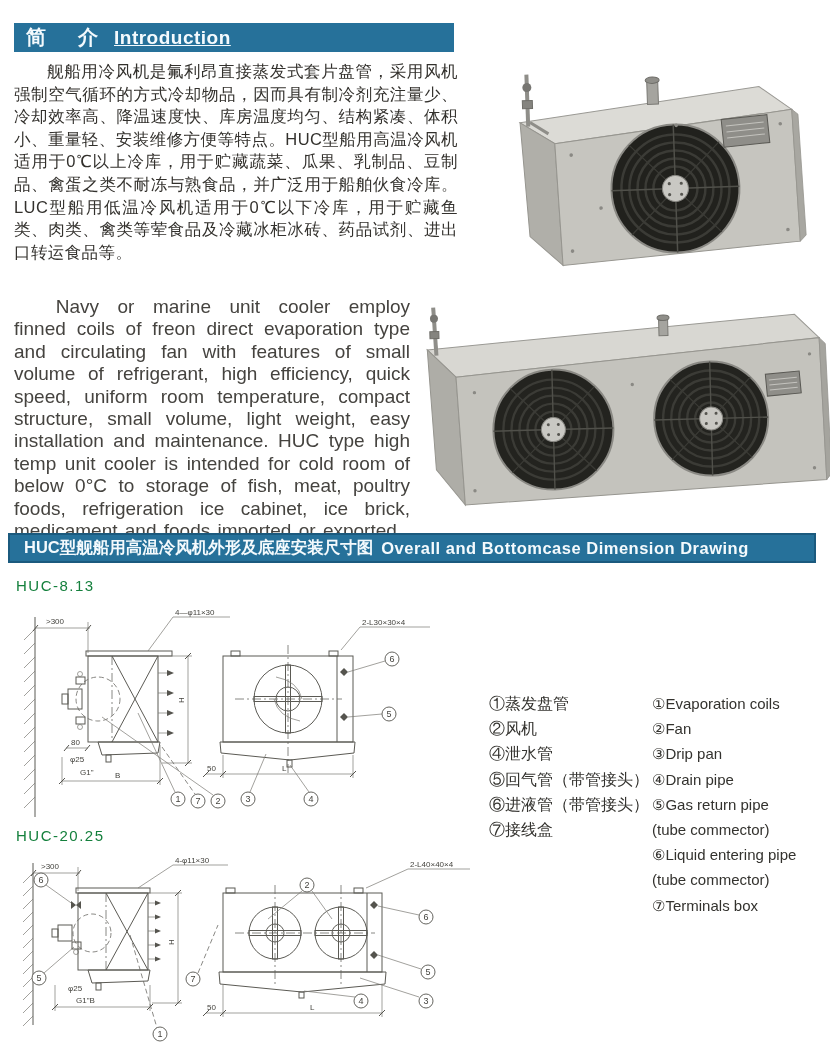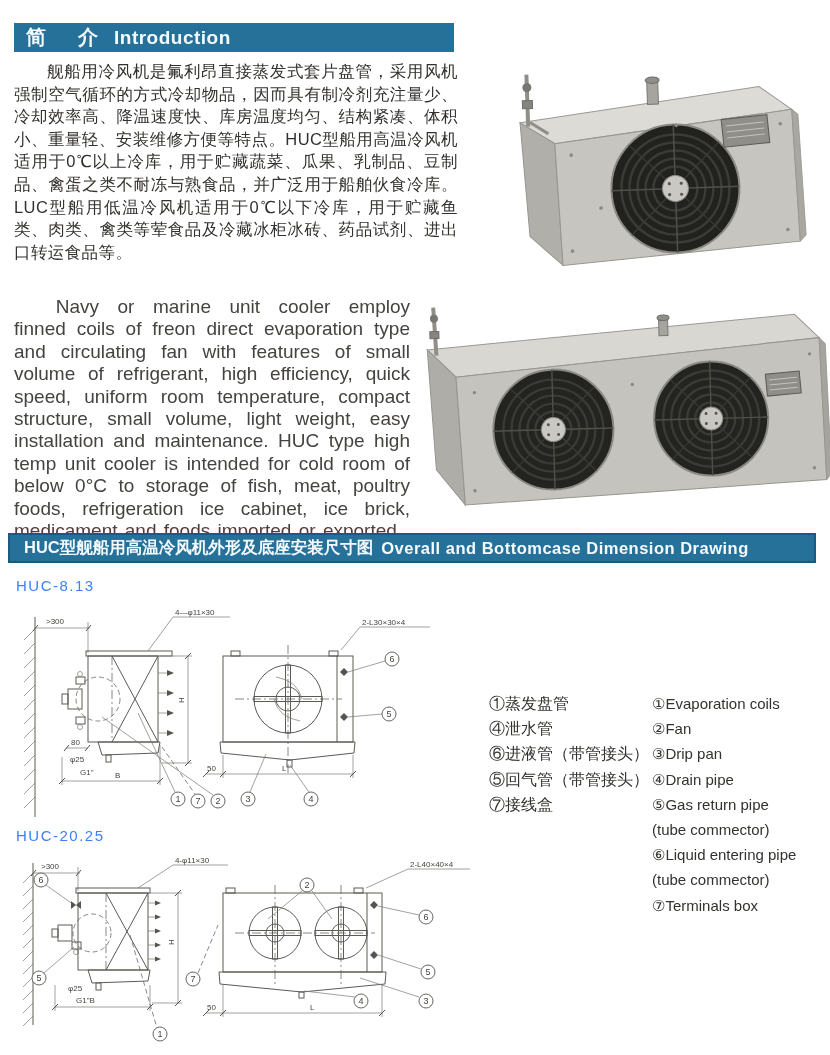--- a/index.html
+++ b/index.html
@@ -7,30 +7,30 @@
     position:relative; width:830px; height:1055px; background:#fff;
     font-family:"Liberation Sans", sans-serif; color:#2e2c29; overflow:hidden;
   }
   .banner {
     position:absolute; background:var(--banner-bg, #26719a); color:#f4fafd;
     display:flex; align-items:center; box-sizing:border-box;
   }
   .banner1 { left:14px; top:23px; width:440px; height:29px; padding-left:12px;
     font-size:20px; font-weight:bold; }
   .banner1 .zh { letter-spacing:6px; }
-  .banner1 .en { margin-left:10px; font-size:19px; letter-spacing:0.5px; }
+  .banner1 .en { margin-left:10px; font-size:19px; letter-spacing:0.5px;text-decoration:underline; }
   .banner2 { left:8px; top:533px; width:808px; height:30px; padding-left:14px;
     border:2px solid var(--banner-border, #1b5a7e); font-size:16.5px; font-weight:bold; }
   .banner2 .en { margin-left:8px; font-weight:600; letter-spacing:0.5px; }
   .para { position:absolute; margin:0; text-align:justify; }
   .para-zh { left:14px; top:60px; width:444px; font-size:16.5px; line-height:22.6px;
     text-indent:2em; letter-spacing:0.4px; color:#33312d; }
   .para-en { left:14px; top:296px; width:396px; font-size:19px; line-height:22.4px;
     text-indent:2.2em; color:#45433f; word-spacing:2px; }
-  .model-label { position:absolute; font-size:15px; letter-spacing:1.5px; color:#3b82f6; }
+  .model-label { position:absolute; font-size:15px; letter-spacing:1.5px; color:#15803d; }
   .m1 { left:16px; top:577px; }
   .m2 { left:16px; top:827px; }
   .drawing { position:absolute; }
   .d1 { left:10px; top:595px; }
   .d2 { left:10px; top:845px; }
   .photo { position:absolute; }
   .photo1 { left:500px; top:56px; }
   .photo2 { left:415px; top:293px; }
   .legend-col { position:absolute; line-height:25.2px; color:#33322e; white-space:nowrap; }
   .legend-zh { left:489px; top:691px; font-size:16px; }
@@ -478,23 +478,24 @@
       <line class="tick" x1="210" y1="171" x2="216" y2="165"></line>
         <line class="tick" x1="369" y1="171" x2="375" y2="165"></line>
       <line class="tick" x1="193" y1="171" x2="199" y2="165"></line>
       <text x="300" y="165">L</text>
       <text x="197" y="165">50</text>
     </g>
   </svg>
 
   <div class="legend-col legend-zh">
     <div>①蒸发盘管</div>
+    <div>②风机</div>
     <div>④泄水管</div>
+    <div>⑤回气管（带管接头）</div>
     <div>⑥进液管（带管接头）</div>
-    <div>⑤回气管（带管接头）</div>
     <div>⑦接线盒</div>
   </div>
   <div class="legend-col legend-en">
     <div>①Evaporation coils</div>
     <div>②Fan</div>
     <div>③Drip pan</div>
     <div>④Drain pipe</div>
     <div>⑤Gas return pipe</div>
     <div>(tube commector)</div>
     <div>⑥Liquid entering pipe</div>

